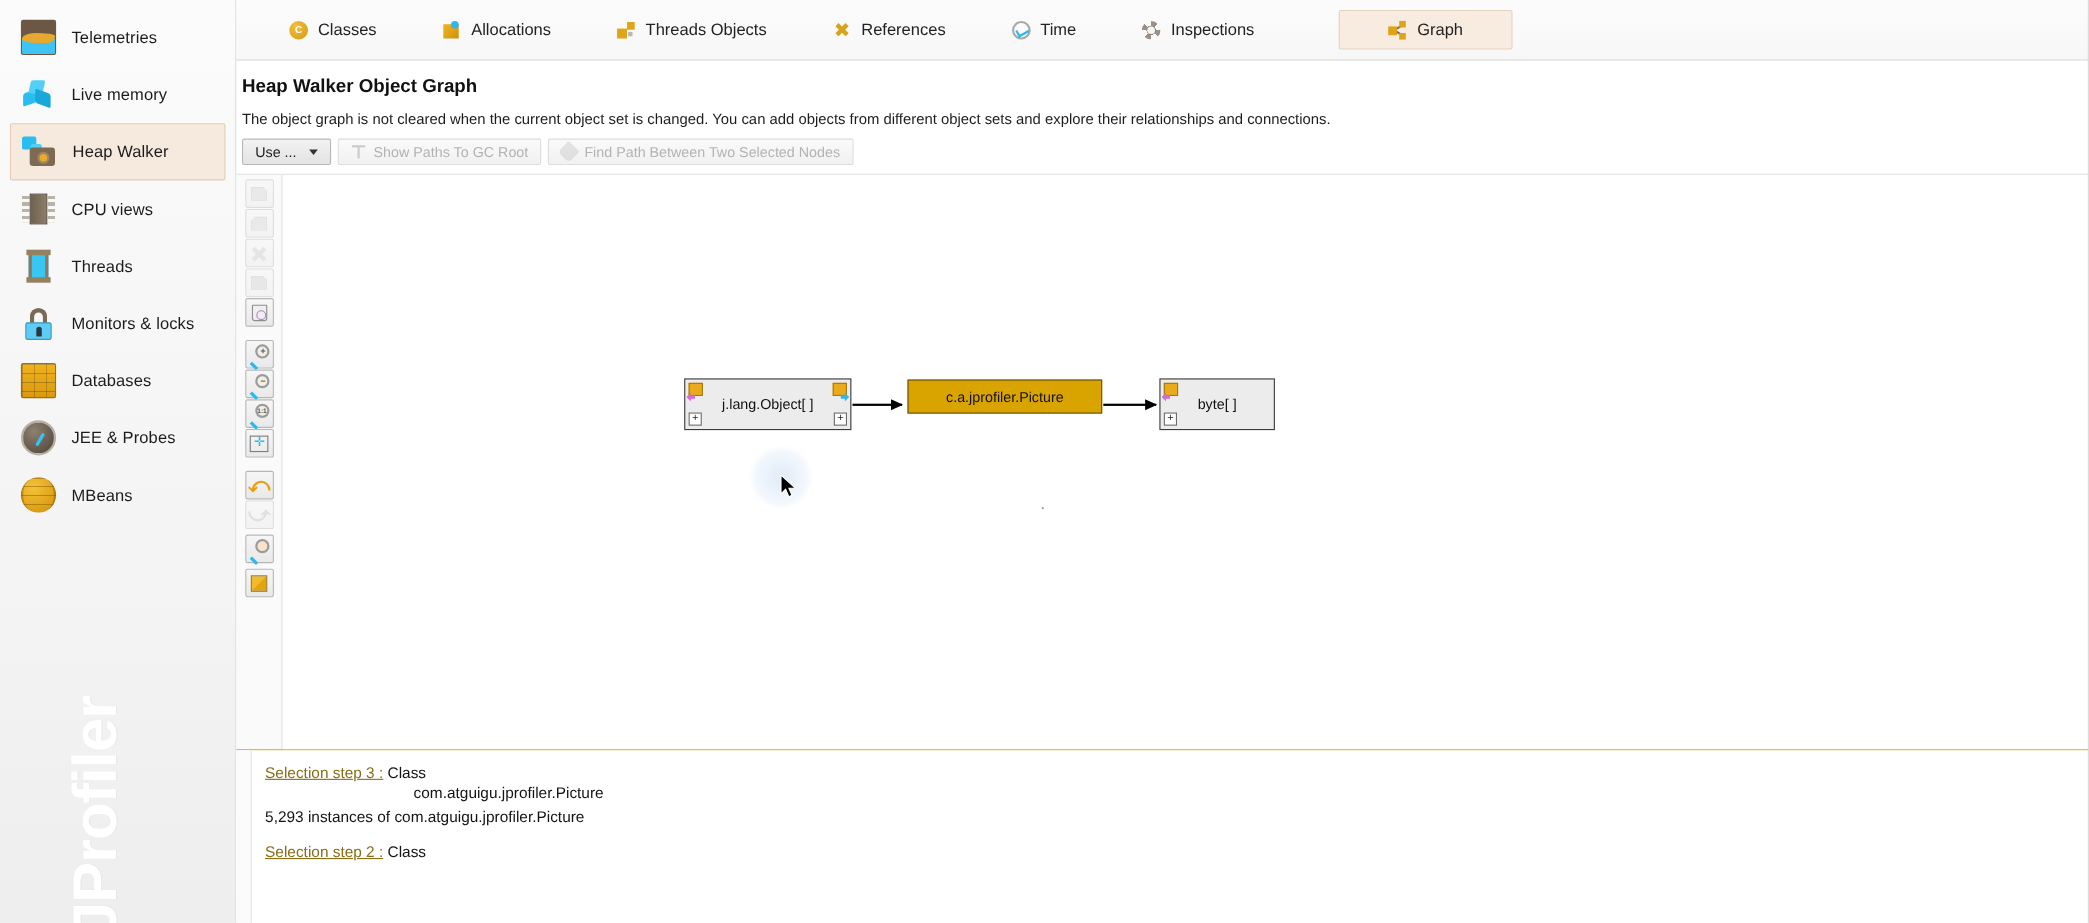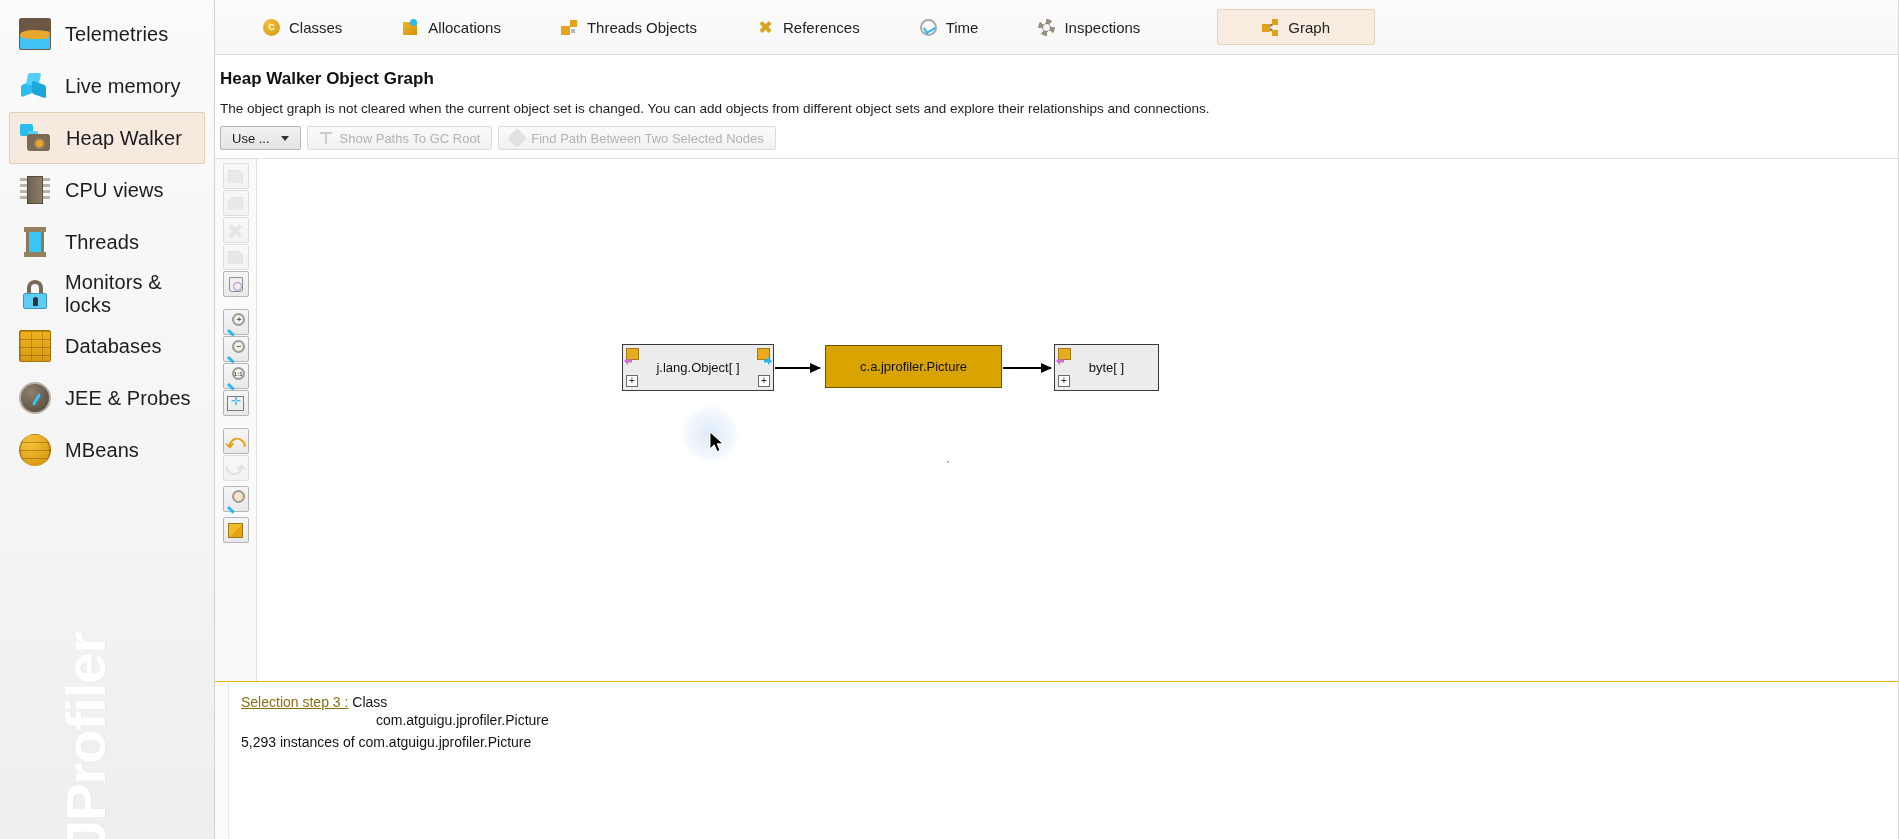--- a/index.html
+++ b/index.html
@@ -40,21 +40,21 @@
     background: #f6e9dd;
     border: 1px solid #e3cdb4;
   }
   .sb-icon {
     width: 32px; height: 32px;
     flex: 0 0 32px;
     position: relative;
     margin-right: 14px;
   }
   .sb-label {
-    font-size: 20px;
+    font-size: 15px;
     color: #1c1c1c;
     letter-spacing: .1px;
   }
 
   
   .ic-telemetry { background:#3fc3f4; border:1px solid #6d5843; border-radius:2px; overflow:hidden; }
   .ic-telemetry:before { content:""; position:absolute; left:0; top:0; width:100%; height:52%;
      background:#6b5744; }
   .ic-telemetry:after { content:""; position:absolute; left:0; top:38%; width:100%; height:30%;
      background:#e8a830; border-radius:40% 60% 20% 40%/60% 30% 70% 40%; }
@@ -503,21 +503,21 @@
           <span class="corner-arrow pink" style="left:1px; top:12px;"></span>
           <span class="corner-ic tr"></span>
           <span class="corner-arrow blue" style="right:1px; top:12px;"></span>
           <span class="plus-box bl">+</span>
           <span class="plus-box br">+</span>
           <span>j.lang.Object[ ]</span>
         </div>
 
         <div class="edge" style="left:518px; top:208px; width:45px;"></div>
 
-        <div class="node highlight" style="left:568px; top:186px; width:177px; height:43px;">
+        <div class="node highlight" style="left:568px; top:186px; width:177px; height:31px;">
           <span>c.a.jprofiler.Picture</span>
         </div>
 
         <div class="edge" style="left:746px; top:208px; width:48px;"></div>
 
         <div class="node plain" style="left:797px; top:185px; width:105px; height:47px;">
           <span class="corner-ic tl"></span>
           <span class="corner-arrow pink" style="left:1px; top:12px;"></span>
           <span class="plus-box bl">+</span>
           <span>byte[ ]</span>
@@ -537,19 +537,23 @@
 
     <div class="bottom">
       <div class="bottom-pad"></div>
       <div class="bottom-body">
         <div class="sel-line">
           <span class="sel-link">Selection step 3 :</span>
           <span>Class</span>
         </div>
         <div class="sel-indent">com.atguigu.jprofiler.Picture</div>
         <div class="sel-count">5,293 instances of com.atguigu.jprofiler.Picture</div>
+        <div class="sel-line">
+          <span class="sel-link">Selection step 2 :</span>
+          <span>Class</span>
+        </div>
       </div>
     </div>
 
   </div>
 
   <div class="rbar"></div>
 </div>
 
 </body></html>

